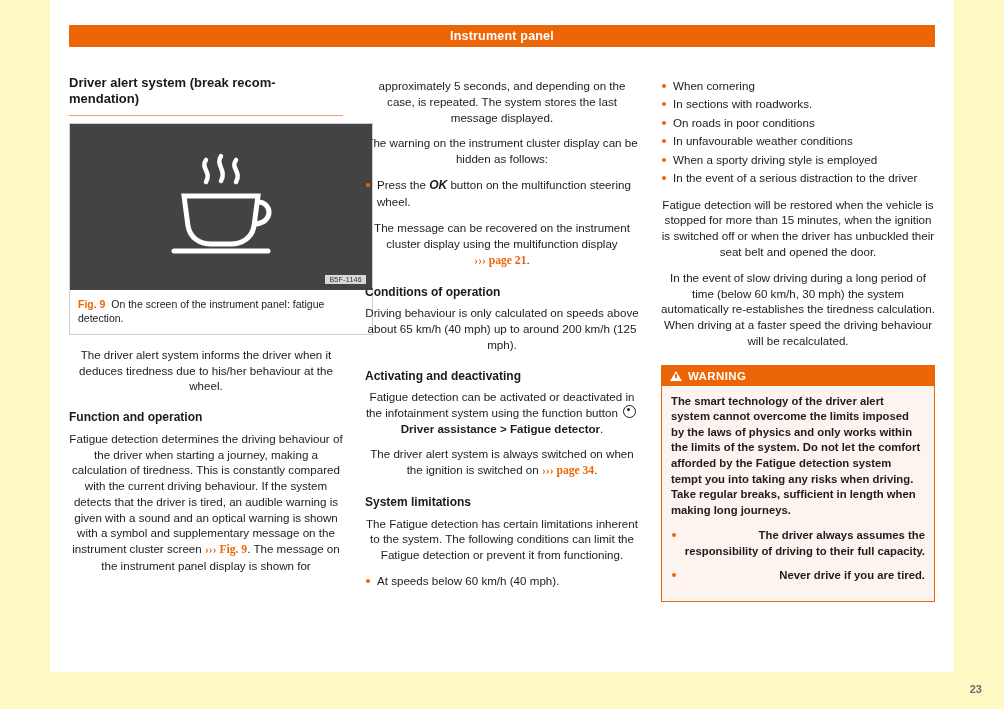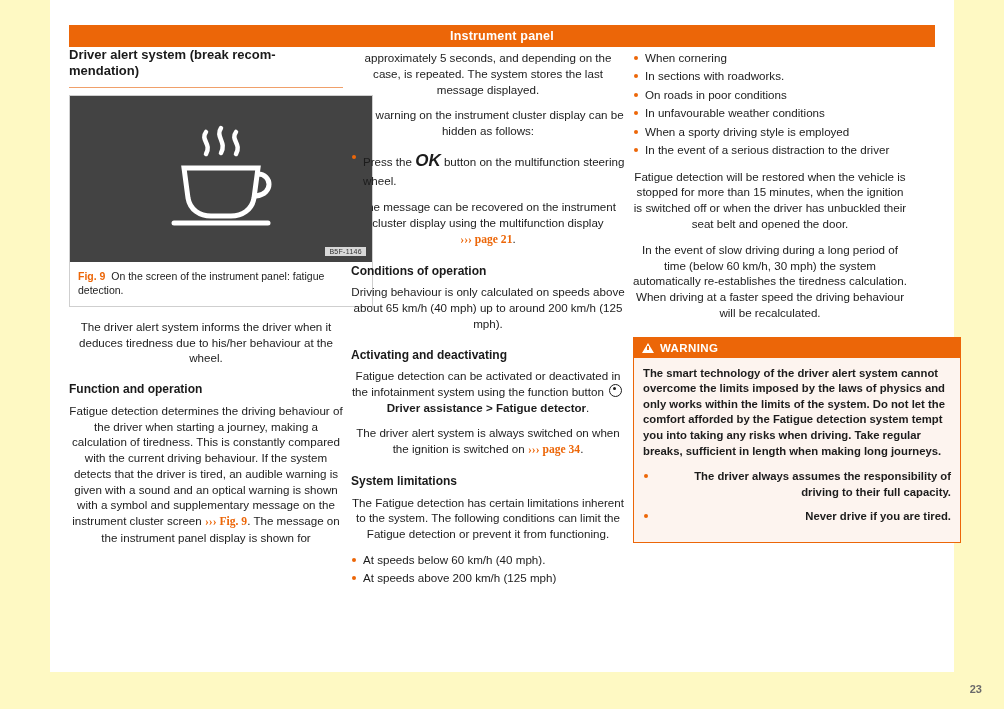--- a/index.html
+++ b/index.html
@@ -34,24 +34,24 @@
     font-size: 12.5px;
     font-weight: bold;
     letter-spacing: .2px;
     display: flex;
     align-items: center;
     justify-content: center;
   }
   .columns {
     position: absolute;
     left: 69px;
-    top: 44px;
+    top: 72px;
     width: 866px;
     display: flex;
-    gap: 8px;
+    gap: 22px;
   }
   .col { width: 274px; }
   .col.c2 { width: 274px; }
   .col.c3 { width: 274px; }
 
   h2.section-title {
     font-size: 13px;
     font-weight: bold;
     color: #1a1a1a;
     margin: 3px 0 6px 0;
@@ -133,21 +133,21 @@
   }
   .ref {
     color: #ec6608;
     font-weight: bold;
     white-space: nowrap;
     font-family: Liberation Serif, serif;
   }
   .bold { font-weight: bold; }
   .warning-box {
     margin-top: 16px;
-    width: 328px;
+    width: 274px;
     border: 1px solid #ec6608;
     box-sizing: border-box;
     background: #fdf4ef;
   }
   .warning-head {
     background: #ec6608;
     color: #fff;
     font-size: 11.5px;
     font-weight: bold;
     letter-spacing: .4px;
@@ -193,21 +193,21 @@
     right: 22px;
     bottom: 14px;
     font-size: 11px;
     font-weight: bold;
     color: #6a6a6a;
     text-align: center;
   }
   .ok-glyph {
     font-weight: bold;
     font-style: italic;
-    font-size: 17px;
+    font-size: 12px;
   }
   .infot-icon {
     display: inline-block;
     width: 11px; height: 11px;
     border-radius: 50%;
     border: 1.5px solid #1c1c1c;
     position: relative;
     vertical-align: -1px;
     margin: 0 2px;
   }
@@ -281,21 +281,20 @@
       <h3 class="sub-title">Activating and deactivating</h3>
       <p class="body"><span>Fatigue detection can be activated or deactivated in the infotainment system using the function button </span><span class="infot-icon"></span><span class="bold">Driver assistance &gt; Fatigue detector</span><span>.</span></p>
 
       <p class="body"><span>The driver alert system is always switched on when the ignition is switched on </span><span class="ref">››› page 34</span><span>.</span></p>
 
       <h3 class="sub-title">System limitations</h3>
       <p class="body">The Fatigue detection has certain limitations inherent to the system. The following conditions can limit the Fatigue detection or prevent it from functioning.</p>
 
       <ul class="bullets">
         <li>At speeds below 60 km/h (40 mph).</li>
-        <li>At speeds above 200 km/h (125 mph)</li>
       </ul>
     </div>
 
     <div class="col c3">
       <ul class="bullets" style="margin-top:6px;">
         <li>When cornering</li>
         <li>In sections with roadworks.</li>
         <li>On roads in poor conditions</li>
         <li>In unfavourable weather conditions</li>
         <li>When a sporty driving style is employed</li>

